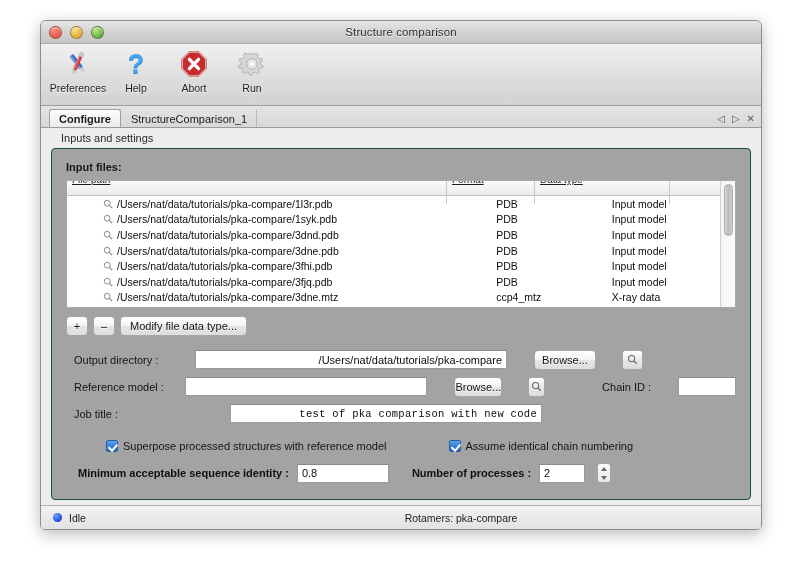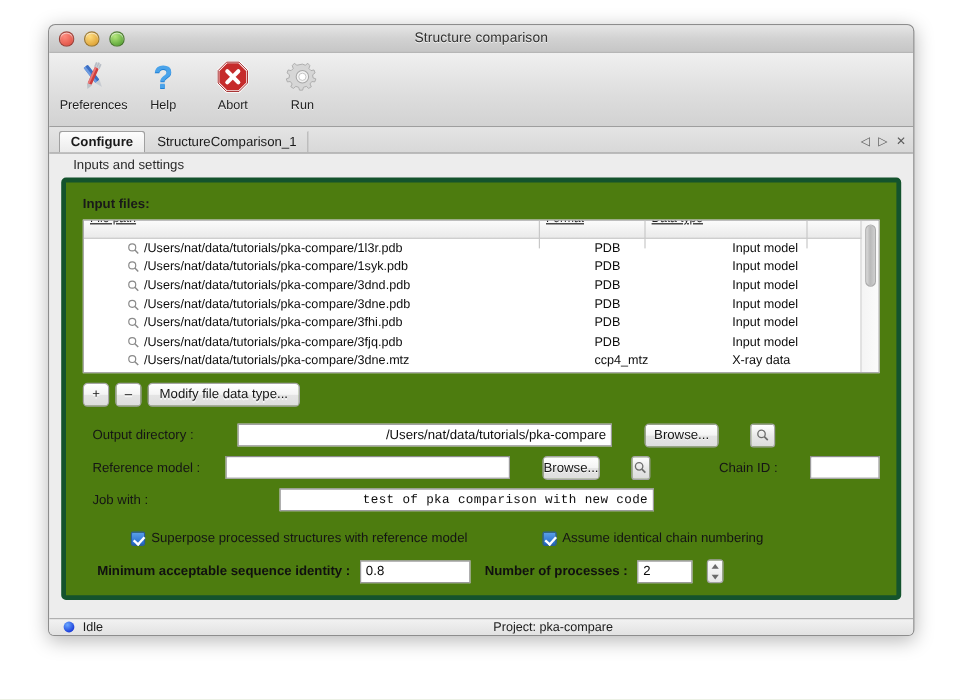--- a/index.html
+++ b/index.html
@@ -153,22 +153,22 @@
   }
 
   
   .content-wrap {
     padding: 0 10px;
     box-sizing: border-box;
     background: #ededed;
     height: 381px;
   }
   .panel {
-    background: #4d7c0f;
-    border: 4px solid #14532d;
+    background: #a3a3a3;
+    border: 1px solid #14532d;
     border-radius: 4px;
     height: 352px;
     box-sizing: border-box;
     padding: 12px 14px 0 14px;
     position: relative;
   }
 
   .section-label {
     font-size: 11px;
     font-weight: bold;
@@ -390,21 +390,21 @@
     align-items: center;
     margin-top: 13px;
     padding-left: 12px;
     gap: 18px;
   }
 
   
   .statusbar {
     position: absolute;
     left: 0; right: 0; bottom: 0;
-    height: 14px;
+    height: 24px;
     background: linear-gradient(to bottom, #f2f2f2, #e2e2e2);
     border-top: 1px solid #b0b0b0;
     display: flex;
     align-items: center;
     padding: 0 12px;
     box-sizing: border-box;
   }
   .status-dot {
     width: 9px; height: 9px;
     border-radius: 50%;
@@ -640,53 +640,53 @@
               <svg width="11" height="11" viewBox="0 0 11 11">
                 <circle cx="4.6" cy="4.6" r="3.1" fill="none" stroke="#6d6d6d" stroke-width="1.1"></circle>
                 <line x1="6.9" y1="6.9" x2="9.8" y2="9.8" stroke="#6d6d6d" stroke-width="1.4"></line>
               </svg>
             </div>
             <div class="chain-label">Chain ID :</div>
             <input class="input chain" type="text" value="" style="">
           </div>
 
           <div class="frow">
-            <div class="flabel">Job with :</div>
+            <div class="flabel">Job title :</div>
             <input class="input path mono" type="text" value="test of pka comparison with new code" style="">
           </div>
 
         </div>
 
         <div class="checkrow">
           <div class="cb-line">
             <div class="cbox"></div>
             <span>Superpose processed structures with reference model</span>
           </div>
           <div class="gap"></div>
           <div class="cb-line">
             <div class="cbox"></div>
             <span>Assume identical chain numbering</span>
           </div>
         </div>
 
         <div class="numrow">
           <span class="bold-lbl">Minimum acceptable sequence identity :</span>
           <input class="input seqid" type="text" value="0.8" style="">
-          <span class="bold-lbl" style="margin-left:4px">Number of processes :</span>
+          <span class="bold-lbl" style="margin-left:15px">Number of processes :</span>
           <input class="input nproc" type="text" value="2" style="">
           <div class="spinner">
             <div class="sp-ar sp-up"></div>
             <div class="sp-ar sp-dn"></div>
           </div>
         </div>
 
 
       </div>
     </div>
 
     <div class="statusbar">
       <div class="status-dot"></div>
       <div class="status-txt">Idle</div>
-      <div class="status-proj">Project: pka-compare</div>
+      <div class="status-proj">Rotamers: pka-compare</div>
     </div>
 
   </div>
 </div>
 
 </body></html>

